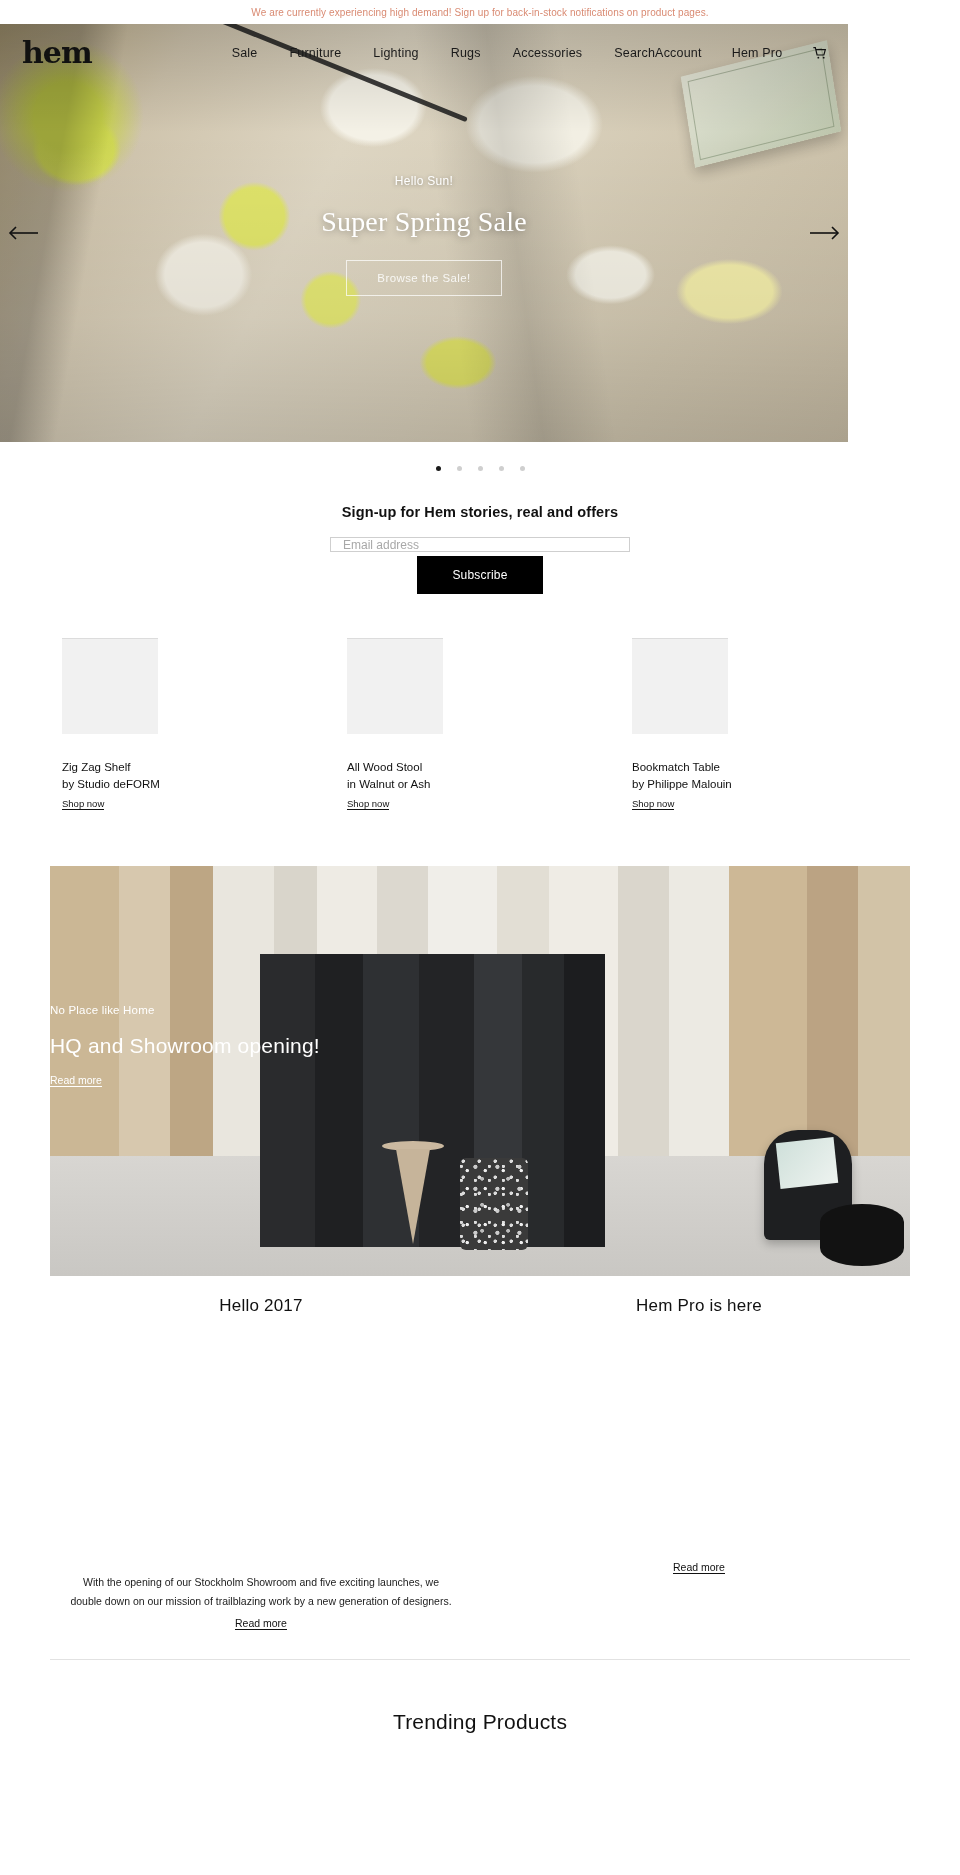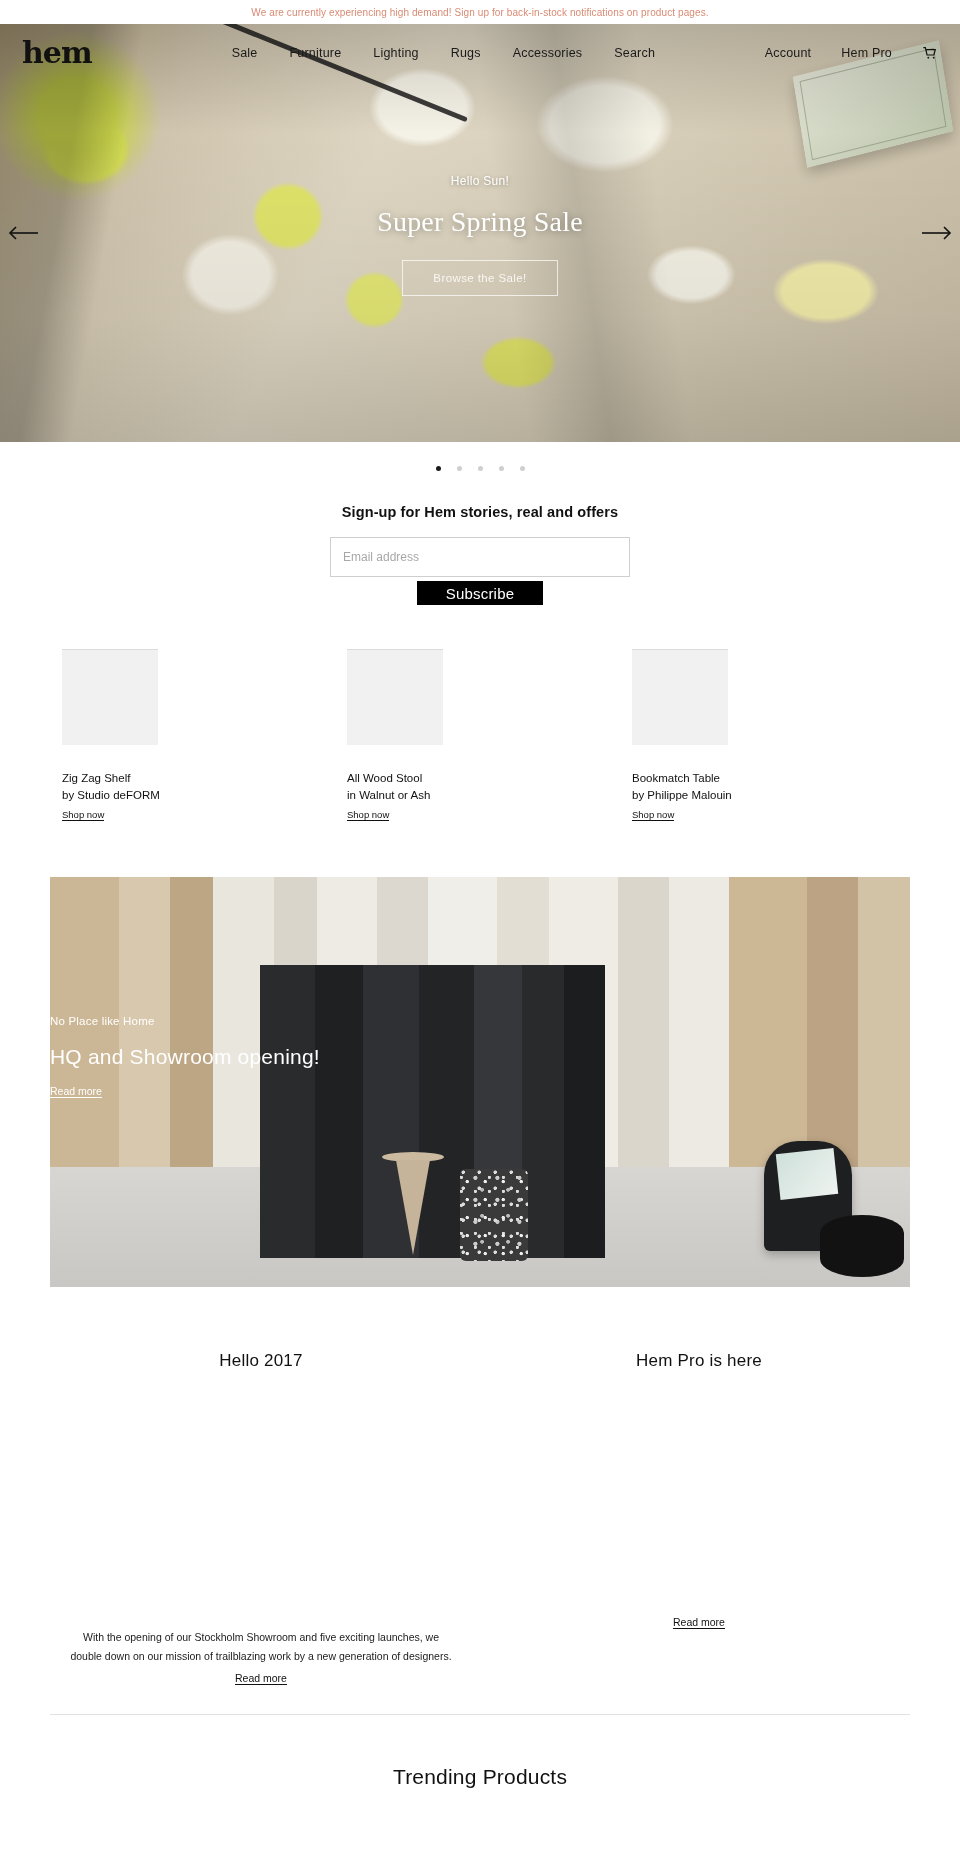--- a/index.html
+++ b/index.html
@@ -21,21 +21,21 @@
   .announce-text {
     font-size: 10px;
     letter-spacing: .1px;
     color: #d98a72;
   }
 
   
   .hero {
     position: relative;
     height: 418px;
-    width: 960px;
+    width: 848px;
     overflow: hidden;
     background: #cdc6b7;
   }
   .hero-photo {
     position: absolute; inset: 0;
     background:
       radial-gradient(circle at 8% 22%, #c8d24a 0 4%, rgba(200,210,74,0) 9%),
       radial-gradient(ellipse 62px 50px at 9% 30%, #d7dd60 0 60%, rgba(215,221,96,0) 72%),
       radial-gradient(ellipse 48px 46px at 30% 46%, #dfe36a 0 62%, rgba(223,227,106,0) 75%),
       radial-gradient(ellipse 40px 38px at 39% 66%, #e2e573 0 62%, rgba(226,229,115,0) 76%),
@@ -140,35 +140,35 @@
   .dot.active { background: #1a1a1a; }
 
   
   .newsletter { text-align: center; padding-top: 10px; }
   .newsletter h2 {
     font-size: 14.5px; font-weight: 700; letter-spacing: .1px; color:#111;
   }
   .email-input {
     margin: 17px auto 0;
     display: block;
-    width: 300px; height: 40px;
+    width: 300px; height: 15px;
     border: 1px solid #cfcfcf;
     background: #fff;
     font-family: "Liberation Sans", sans-serif;
     font-size: 12px; color: #737373;
     padding: 0 12px;
   }
   .email-input::placeholder { color: #a8a8a8; }
   .subscribe-btn {
     margin: 4px auto 0;
     display: block;
-    width: 126px; height: 24px;
+    width: 126px; height: 38px;
     background: #000; color: #fff; border: none;
     font-family: "Liberation Sans", sans-serif;
-    font-size: 15px; letter-spacing: .2px; cursor: pointer;
+    font-size: 12px; letter-spacing: .2px; cursor: pointer;
   }
 
   
   .promos {
     display: flex; justify-content: space-between;
     padding: 44px 62px 0;
   }
   .promo { display: flex; align-items: flex-start; gap: 12px; width: 266px; flex-direction: column; }
   .promo-thumb {
     width: 96px; height: 70px; flex: 0 0 96px;
@@ -253,21 +253,21 @@
   .feature-eyebrow { font-size: 11.5px; letter-spacing: .2px; }
   .feature-title { margin-top: 18px; font-size: 21px; font-weight: 400; letter-spacing: .2px; }
   .feature-link {
     display: inline-block; margin-top: 16px;
     font-size: 10.5px; color: #fff; border-bottom: 1px solid #fff; cursor: pointer;
   }
 
   
   .editorial {
     display: flex;
-    padding: 64px 50px 0;
+    padding: 20px 50px 0;
     gap: 16px;
   }
   .edi-col { width: 430px; text-align: center; }
   .edi-col + .edi-col { margin-left: 0; }
   .edi-title { font-size: 17px; font-weight: 400; letter-spacing: .2px; color:#111; }
   .edi-media { height: 215px; margin-top: 24px; background: #ffffff; }
   .edi-text {
     margin-top: 18px;
     font-size: 10.5px; line-height: 19px; color: #1b1b1b;
     padding: 0 20px;

